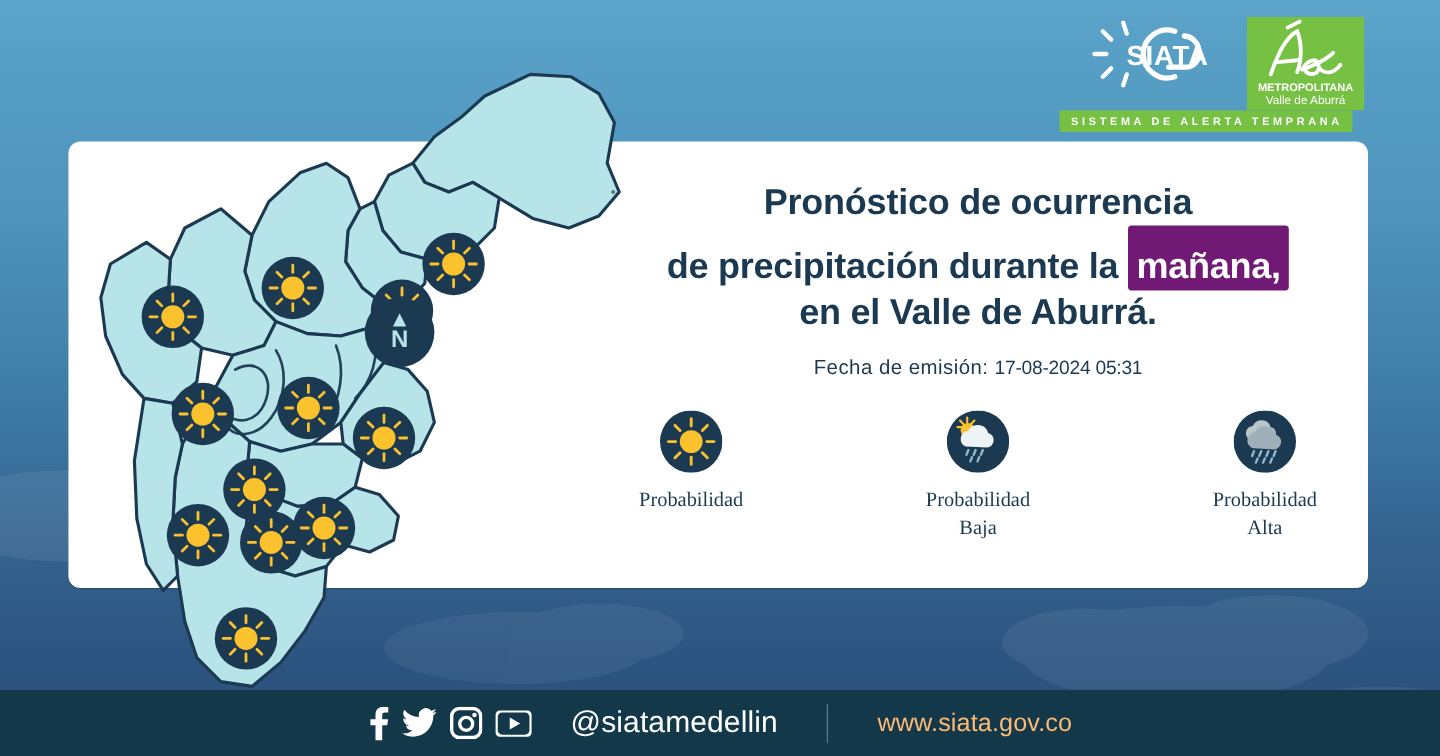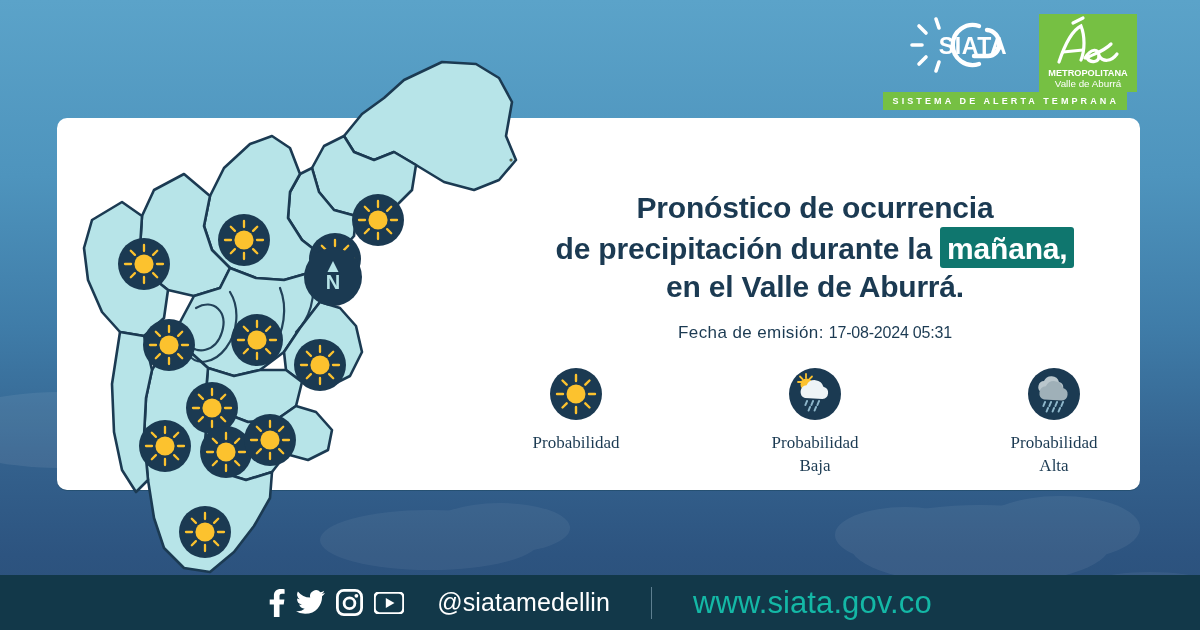--- a/index.html
+++ b/index.html
@@ -23,24 +23,24 @@
   
   .map-wrap { position:absolute; left:44px; top:40px; width:470px; height:540px; }
   .map-wrap svg { display:block; width:100%; height:100%; overflow:visible; }
 
   .sun-badge { position:absolute; transform:translate(-50%,-50%); }
 
   
   .panel { position:absolute; left:505px; top:150px; width:620px; }
   .title {
     text-align:center; color:#1b3a52; font-weight:bold;
-    font-size:30px; line-height:1.27; letter-spacing:-0.2px;margin-top:39px;
+    font-size:30px; line-height:1.27; letter-spacing:-0.2px;
   }
   .hl {
-    background:#0f766e; color:#ffffff; padding:6px 7px 3px 7px;
+    background:#701a75; color:#ffffff; padding:19px 7px 3px 7px;
     border-radius:3px; display:inline-block; line-height:1.05;
   }
   .fecha {
     margin-top:17px; text-align:center; color:#1b3a52;
     font-size:17px; white-space:nowrap;
   }
   .fecha .lbl { letter-spacing:.4px; }
   .fecha .val { font-size:16px; margin-left:5px; letter-spacing:-.2px; }
 
   .legend { margin-top:25px; display:flex; justify-content:space-between; gap:97px;font-family:Liberation Serif, serif; }
@@ -60,21 +60,21 @@
   }
 
   
   .footer {
     position:absolute; left:0; bottom:0; width:1200px; height:55px;
     background:#123849; display:flex; align-items:center; justify-content:center; gap:15px;
   }
   .social { display:flex; align-items:center; gap:11px; }
   .handle { color:#ffffff; font-size:25px; margin-left:18px; letter-spacing:.1px; }
   .vdiv { width:1px; height:32px; background:#5d7f90; margin:0 26px; }
-  .site { color:#14b8a6; font-size:31px; letter-spacing:.1px; }
+  .site { color:#fdba74; font-size:21px; letter-spacing:.1px; }
 </style>
 </head>
 <body>
 
 <svg class="bg-clouds" viewBox="0 0 1200 630" preserveAspectRatio="none">
   <g fill="#ffffff" opacity="0.07">
     <ellipse cx="60" cy="430" rx="120" ry="38"></ellipse>
     <ellipse cx="130" cy="415" rx="70" ry="30"></ellipse>
   </g>
   <g fill="#ffffff" opacity="0.06">

